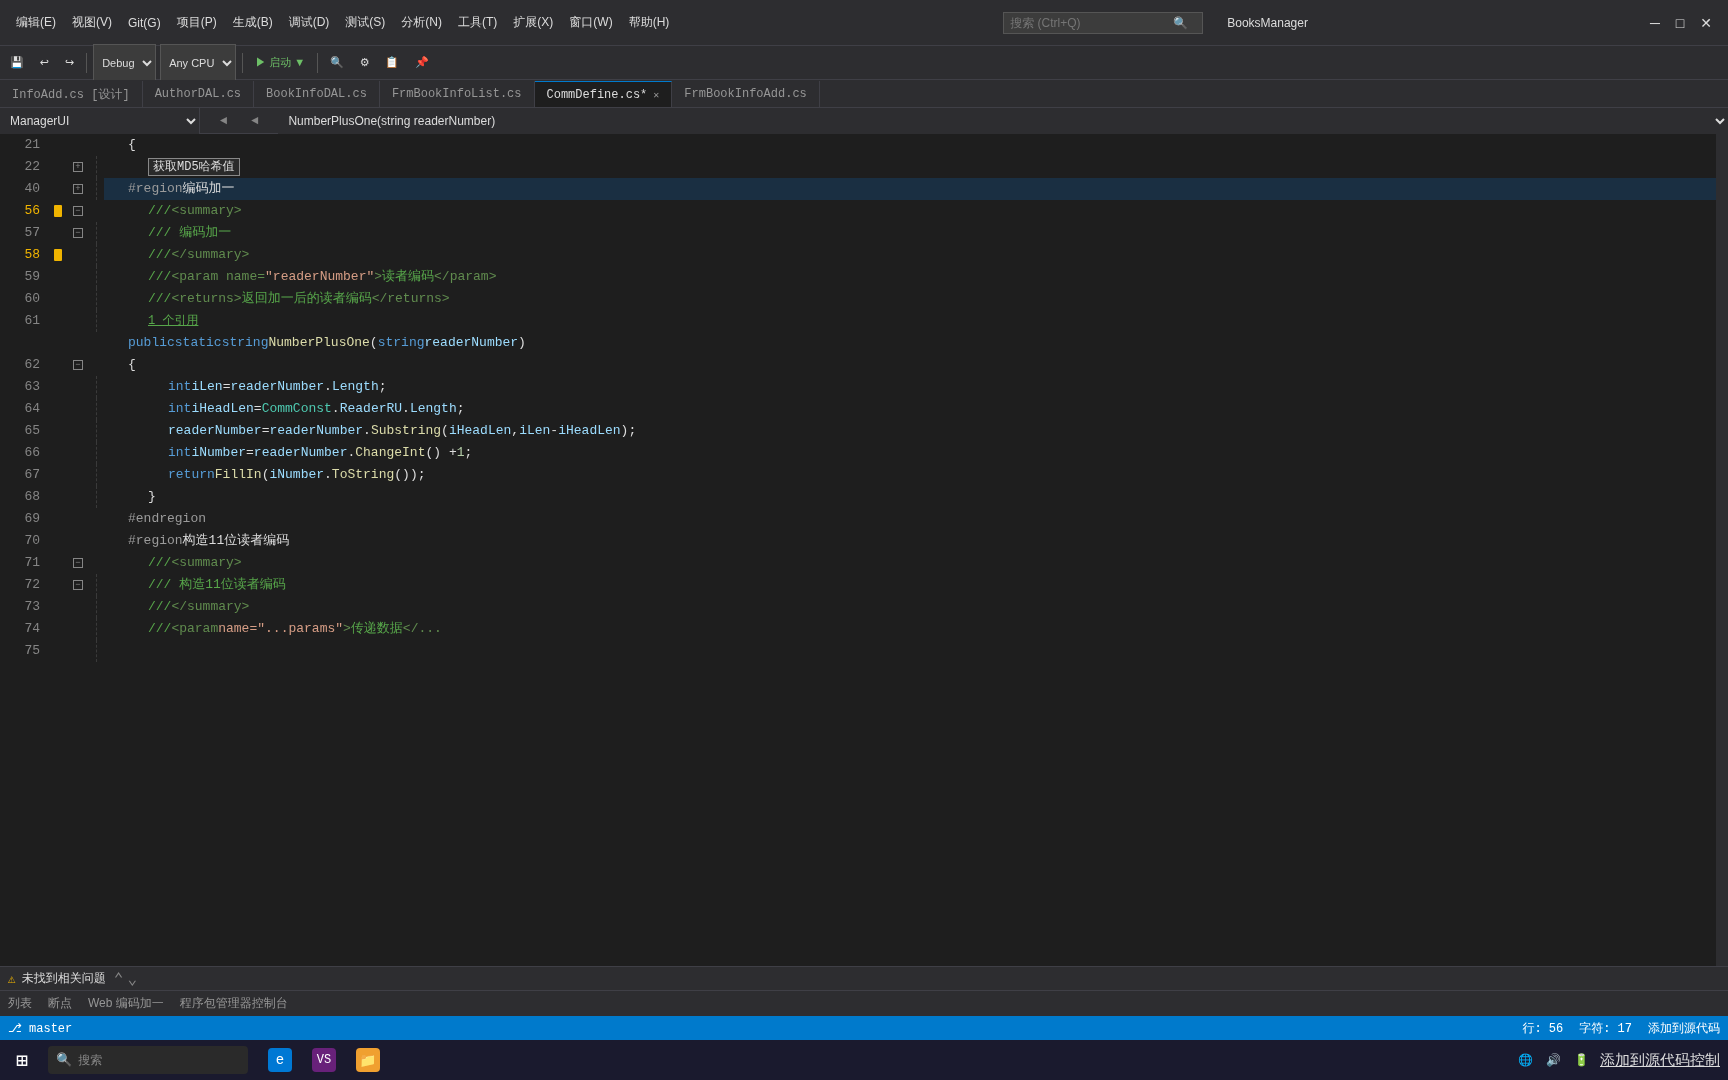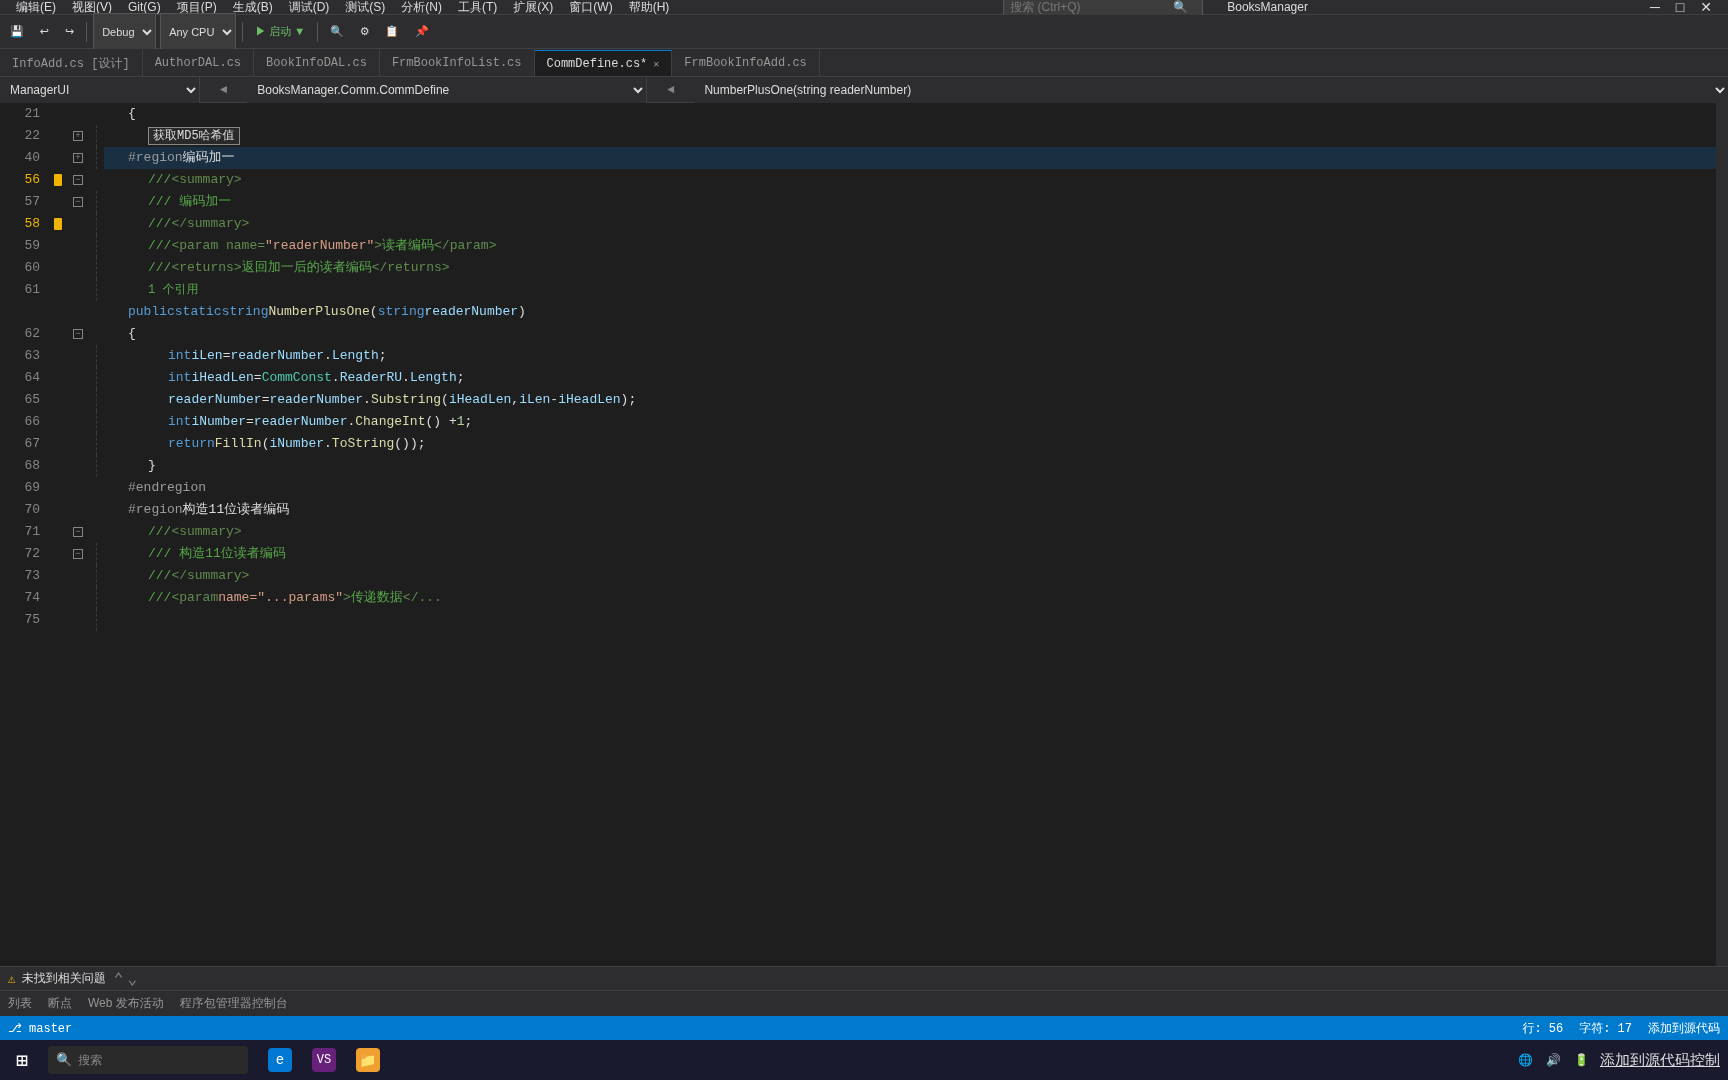--- a/index.html
+++ b/index.html
@@ -11,21 +11,21 @@
       height: 1080px;
       width: 1728px;
       overflow: hidden;
       display: flex;
       flex-direction: column;
     }
 
     
     .menu-bar {
       background: #2d2d30;
-      height: 15px;
+      height: 46px;
       display: flex;
       align-items: center;
       padding: 0 8px;
       border-bottom: 1px solid #3f3f46;
       flex-shrink: 0;
     }
     .menu-bar span {
       color: #dcdcdc;
       font-size: 12px;
       padding: 0 8px;
@@ -297,20 +297,21 @@
       background: #2a2a2a;
       cursor: pointer;
       line-height: 16px;
       vertical-align: middle;
     }
 
     
     .ref-count {
       color: #57a64a;
       font-size: 12px;
+      text-decoration: underline;
     }
 
     
     .status-bar {
       background: #007acc;
       height: 24px;
       display: flex;
       align-items: center;
       padding: 12px 8px;
       flex-shrink: 0;
@@ -458,23 +459,20 @@
   <div class="tab">
     <span>FrmBookInfoAdd.cs</span>
   </div>
 </div>
 
 <div class="nav-bar">
   <select class="nav-select">
     <option>ManagerUI</option>
   </select>
   <span style="padding:0 4px;color:#858585;">◄</span>
-  <select class="nav-select2">
-    <option>BooksManager.Comm.CommDefine</option>
-  </select>
   <span style="padding:0 4px;color:#858585;">◄</span>
   <select class="nav-select3">
     <option>NumberPlusOne(string readerNumber)</option>
   </select>
 </div>
 
 <div class="editor-area">
 
   <div class="line-numbers">
     <div class="line-num">21</div>
@@ -793,21 +791,21 @@
 <div style="background:#2d2d30;height:24px;display:flex;align-items:center;padding:0 8px;border-top:1px solid #3f3f46;flex-shrink:0;">
   <span style="color:#f0b400;margin-right:6px;">⚠</span>
   <span style="font-size:12px;color:#dcdcdc;">未找到相关问题</span>
   <span style="margin-left:8px;font-size:16px;color:#858585;cursor:pointer;">⌃</span>
   <span style="margin-left:4px;font-size:16px;color:#858585;cursor:pointer;">⌄</span>
 </div>
 
 <div class="bottom-tabs">
   <span class="bottom-tab">列表</span>
   <span class="bottom-tab">断点</span>
-  <span class="bottom-tab">Web 发布活动</span>
+  <span class="bottom-tab">Web 编码加一</span>
   <span class="bottom-tab">程序包管理器控制台</span>
 </div>
 
 <div class="status-bar">
   <span class="status-bar-item">⎇ master</span>
   <div class="status-bar-right">
     <span class="status-bar-item">行: 56</span>
     <span class="status-bar-item">字符: 17</span>
     <span class="status-bar-item">添加到源代码</span>
   </div>

